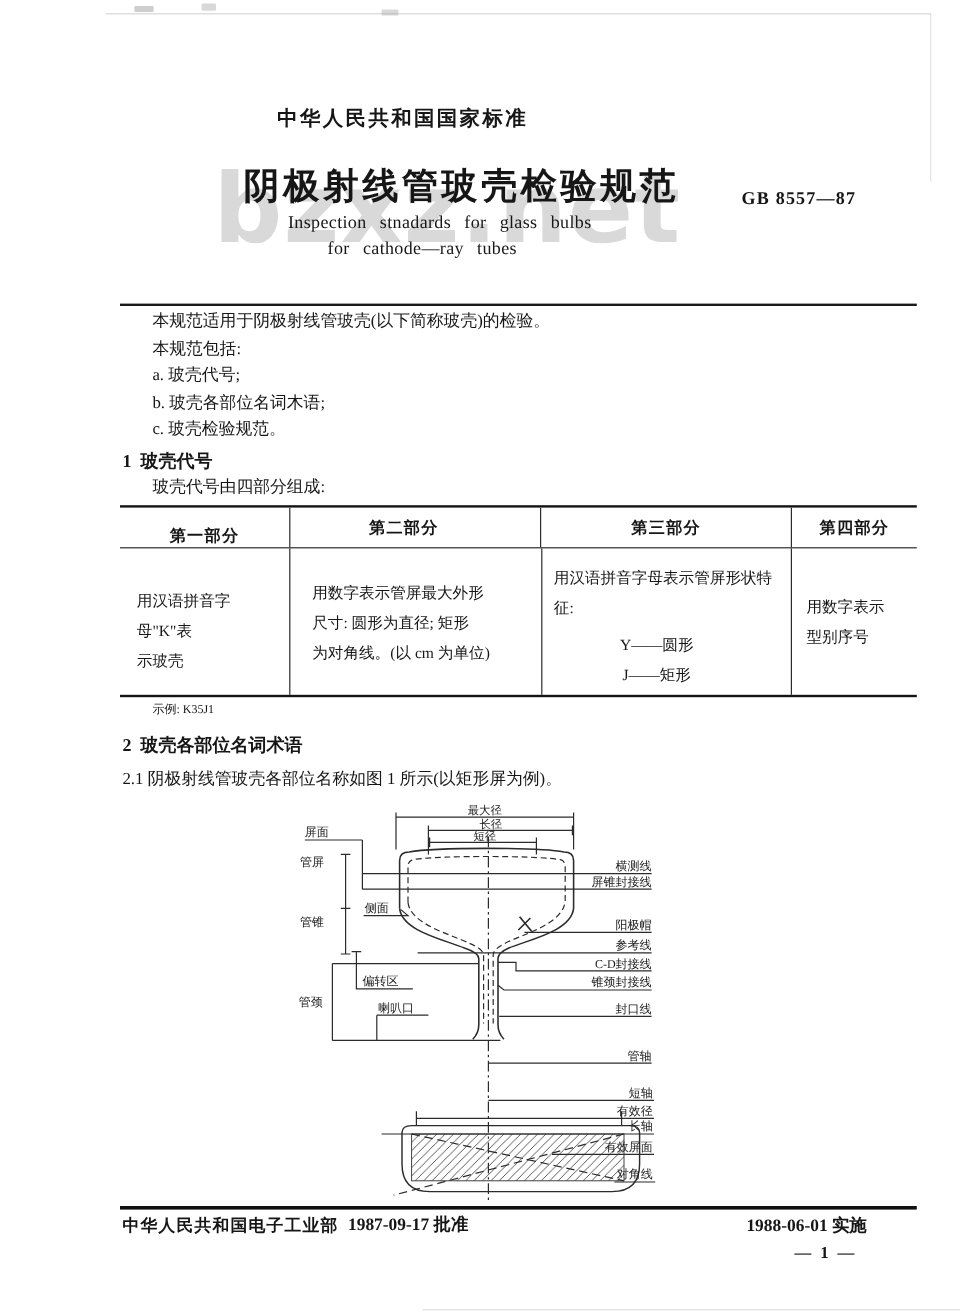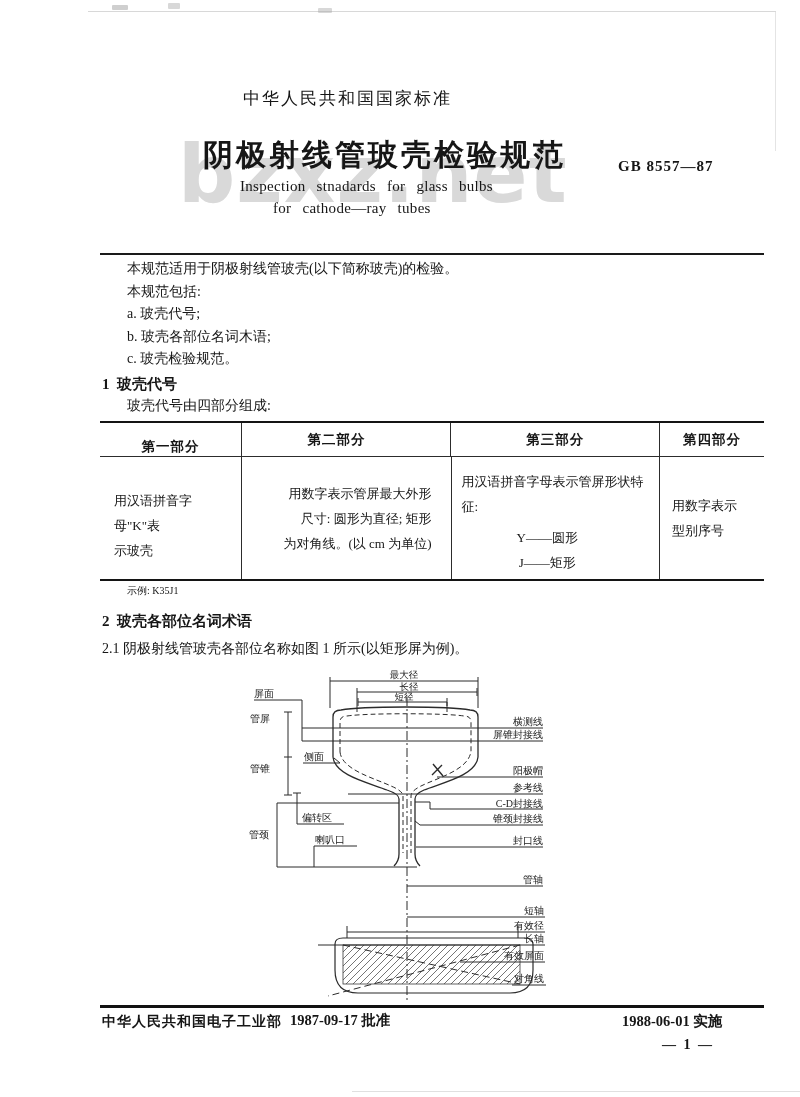--- a/index.html
+++ b/index.html
@@ -6,39 +6,39 @@
   .page{position:relative;width:800px;height:1097px;background:#fff;overflow:hidden;
         font-family:"Liberation Serif","DejaVu Serif",serif;color:#161616;}
   .abs{position:absolute;}
   .artifact{position:absolute;background:#a8a8a8;border-radius:1px;}
   .hairline{position:absolute;background:#d8d8d8;}
   .watermark{position:absolute;left:178px;top:128px;z-index:1;
              font-family:"DejaVu Sans","Liberation Sans",sans-serif;
              font-weight:bold;font-size:80px;letter-spacing:1px;color:#d9d9d9;
              user-select:none;}
   .z2{z-index:2;}
-  .header-cn{left:243px;top:87px;font-size:17px;font-weight:normal;letter-spacing:2px;}
+  .header-cn{left:231px;top:87px;font-size:17px;font-weight:bold;letter-spacing:2px;}
   .gb-num{left:618px;top:131px;font-size:15px;font-weight:bold;letter-spacing:1px;margin-top:27px;}
   .title-cn{left:203px;top:135px;font-size:30px;font-weight:bold;letter-spacing:3px;}
   .title-en{font-size:15px;font-weight:normal;word-spacing:7px;letter-spacing:.3px;margin-left:30px;}
   .en1{left:210px;top:178px;}
   .en2{left:243px;top:200px;}
   .rule{position:absolute;background:#1a1a1a;}
   .body-block{left:127px;top:258px;font-size:14px;line-height:22.5px;font-weight:500;}
   .h-num{left:102px;font-size:15px;font-weight:bold;white-space:pre;}
   .lead{left:127px;top:397px;font-size:14px;font-weight:500;}
   
   .tbl{left:100px;top:421px;width:664px;border-top:2px solid #141414;border-bottom:2px solid #141414;
        font-size:13px;z-index:2;}
   .tbl .hrow{display:flex;height:33px;border-bottom:1px solid #2c2c2c;}
   .tbl .brow{display:flex;height:122px;}
   .tbl .c{box-sizing:border-box;}
   .tbl .c+.c{border-left:1px solid #2c2c2c;}
   .tbl .hc{display:flex;align-items:center;justify-content:center;font-weight:bold;font-size:13.5px;letter-spacing:1px;}
-  .w1{width:145px;margin-top:15px;} .w2{width:196px;align-items:flex-end;} .w3{width:215px;margin-left:19px;} .w4{width:108px;}
+  .w1{width:145px;margin-top:15px;} .w2{width:196px;} .w3{width:215px;margin-left:19px;} .w4{width:108px;}
   .cellv{display:flex;flex-direction:column;justify-content:center;line-height:25px;}
   .c1{padding-left:14px;padding-right:10px;}
   .c2{padding-left:18px;}
   .c3{padding-top:12px;padding-left:10px;line-height:25px;}
   .c3 .ctr{text-align:center;padding-right:26px;}
   .c4{padding-left:12px;}
   .example{left:127px;top:584px;font-size:10px;font-weight:500;}
   .p21{left:102px;top:640px;font-size:14px;font-weight:500;}
   .fig{position:absolute;left:100px;top:660px;z-index:2;}
   .fig text{font-size:10px;fill:#1a1a1a;font-weight:500;}

